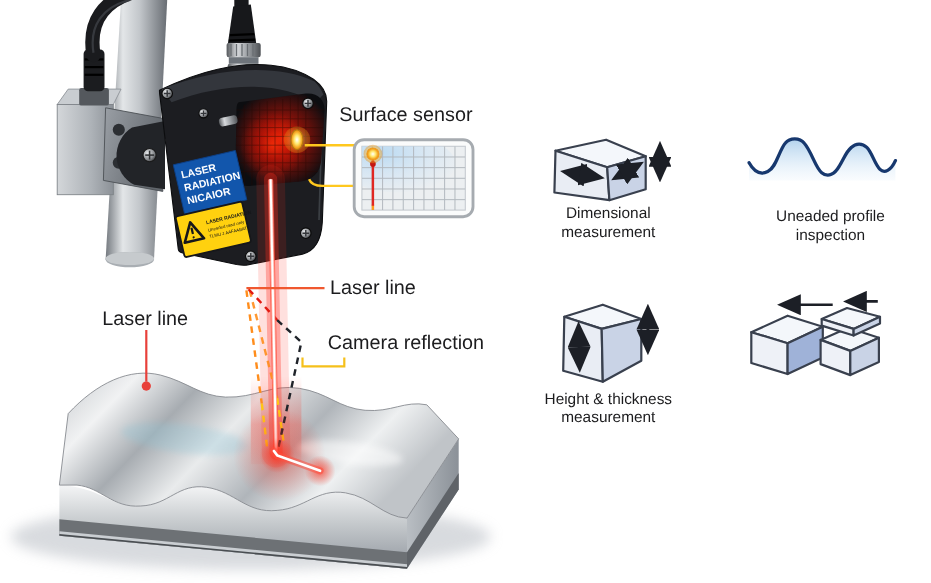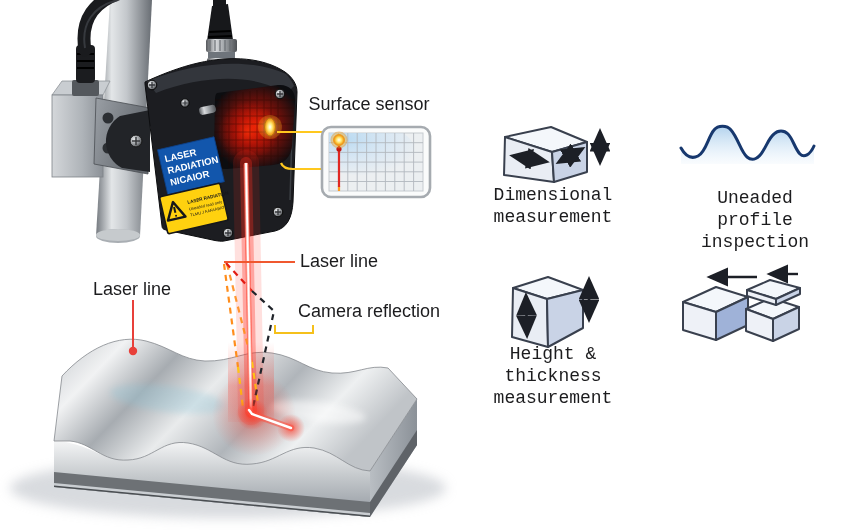--- a/index.html
+++ b/index.html
@@ -1,20 +1,20 @@
 <!DOCTYPE html>
 <html><head>
 <meta charset="utf-8">
 <style>
   html,body{margin:0;padding:0;background:#fff;}
   .stage{position:relative;width:846px;height:530px;background:#ffffff;overflow:hidden;
          font-family:"Liberation Sans", sans-serif;}
   .stage svg{position:absolute;left:0;top:0;}
   .callout{position:absolute;font-size:18px;color:#1c1c1e;white-space:nowrap;}
-  .caption{position:absolute;font-size:18px;line-height:1.22;color:#1c1c1e;text-align:center;font-family:Liberation Mono, monospace;}
+  .caption{position:absolute;font-size:14px;line-height:1.22;color:#1c1c1e;text-align:center;}
 </style>
 </head>
 <body>
 
 <div class="stage">
 
 <svg width="846" height="530" viewBox="0 0 846 530">
   <defs>
     <linearGradient id="poleG" x1="0" y1="0" x2="1" y2="0">
       <stop offset="0" stop-color="#74797f"></stop>
@@ -349,15 +349,15 @@
   </g>
 </svg>
 
 <div class="callout" style="left:294px;top:94px;width:150px;text-align:center;">Surface sensor</div>
 <div class="callout" style="left:300px;top:251px;">Laser line</div>
 <div class="callout" style="left:298px;top:301px;">Camera reflection</div>
 <div class="callout" style="left:57px;top:279px;width:150px;text-align:center;">Laser line</div>
 
 <div class="caption" style="left:478px;top:185px;width:150px;">Dimensional measurement</div>
 <div class="caption" style="left:675px;top:188px;width:160px;">Uneaded profile inspection</div>
-<div class="caption" style="left:463px;top:344px;width:180px;">Height &amp; thickness measurement</div>
+<div class="caption" style="left:463px;top:354px;width:180px;">Height &amp; thickness measurement</div>
 
 </div>
 
 </body></html>

